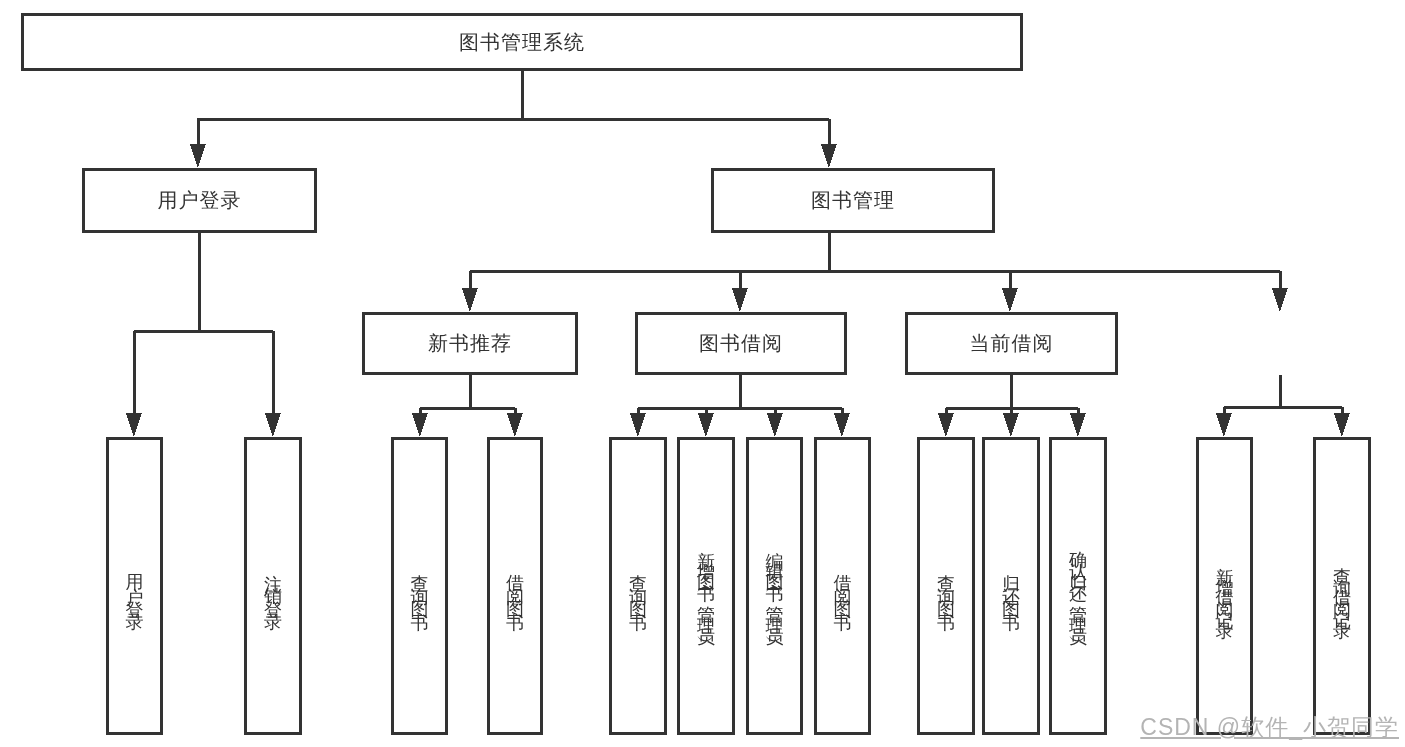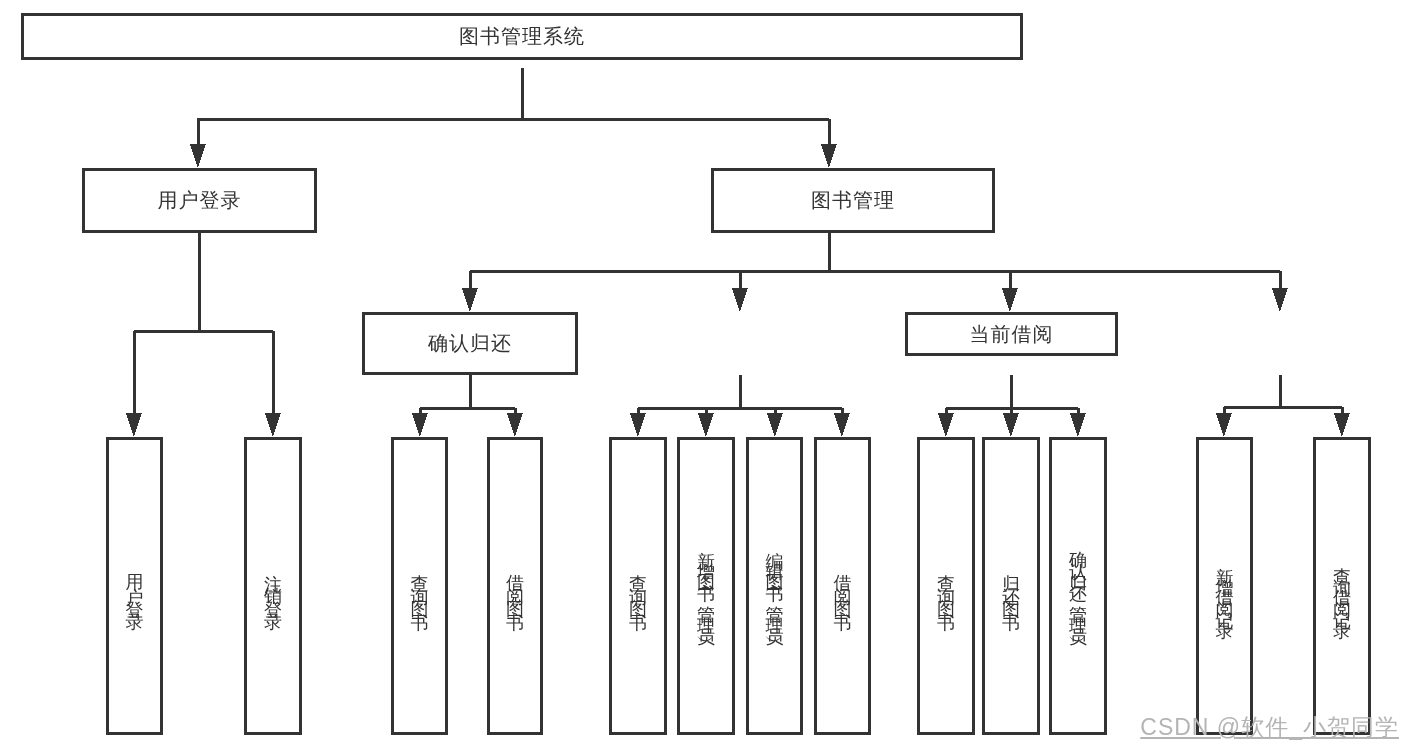--- a/index.html
+++ b/index.html
@@ -93,35 +93,38 @@
       <polygon points="767,413 783,413 775,437"></polygon>
       <polygon points="834,413 850,413 842,437"></polygon>
       <polygon points="938,413 954,413 946,437"></polygon>
       <polygon points="1003,413 1019,413 1011,437"></polygon>
       <polygon points="1070,413 1086,413 1078,437"></polygon>
       <polygon points="1216,413 1232,413 1224,437"></polygon>
       <polygon points="1334,413 1350,413 1342,437"></polygon>
     </g>
   </svg>
 
-  <div class="node" style="left:21px;top:13px;width:1002px;height:47px">
+  <div class="node" style="left:21px;top:13px;width:1002px;height:58px">
     <span class="hlabel">图书管理系统</span>
   </div>
 
   <div class="node" style="left:82px;top:168px;width:235px;height:65px">
     <span class="hlabel">用户登录</span>
   </div>
   <div class="node" style="left:711px;top:168px;width:284px;height:65px">
     <span class="hlabel">图书管理</span>
   </div>
 
   <div class="node" style="left:362px;top:312px;width:216px;height:63px">
-    <span class="hlabel">确认归还</span>
+    <span class="hlabel">新书推荐</span>
   </div>
-  <div class="node" style="left:905px;top:312px;width:213px;height:44px">
+  <div class="node" style="left:635px;top:312px;width:212px;height:63px">
+    <span class="hlabel">图书借阅</span>
+  </div>
+  <div class="node" style="left:905px;top:312px;width:213px;height:63px">
     <span class="hlabel">当前借阅</span>
   </div>
 
   <div class="node leaf" style="left:106px;top:437px;width:57px;height:298px">
     <span class="vtext">用户登录</span>
   </div>
   <div class="node leaf" style="left:244px;top:437px;width:58px;height:298px">
     <span class="vtext">注销登录</span>
   </div>
 

